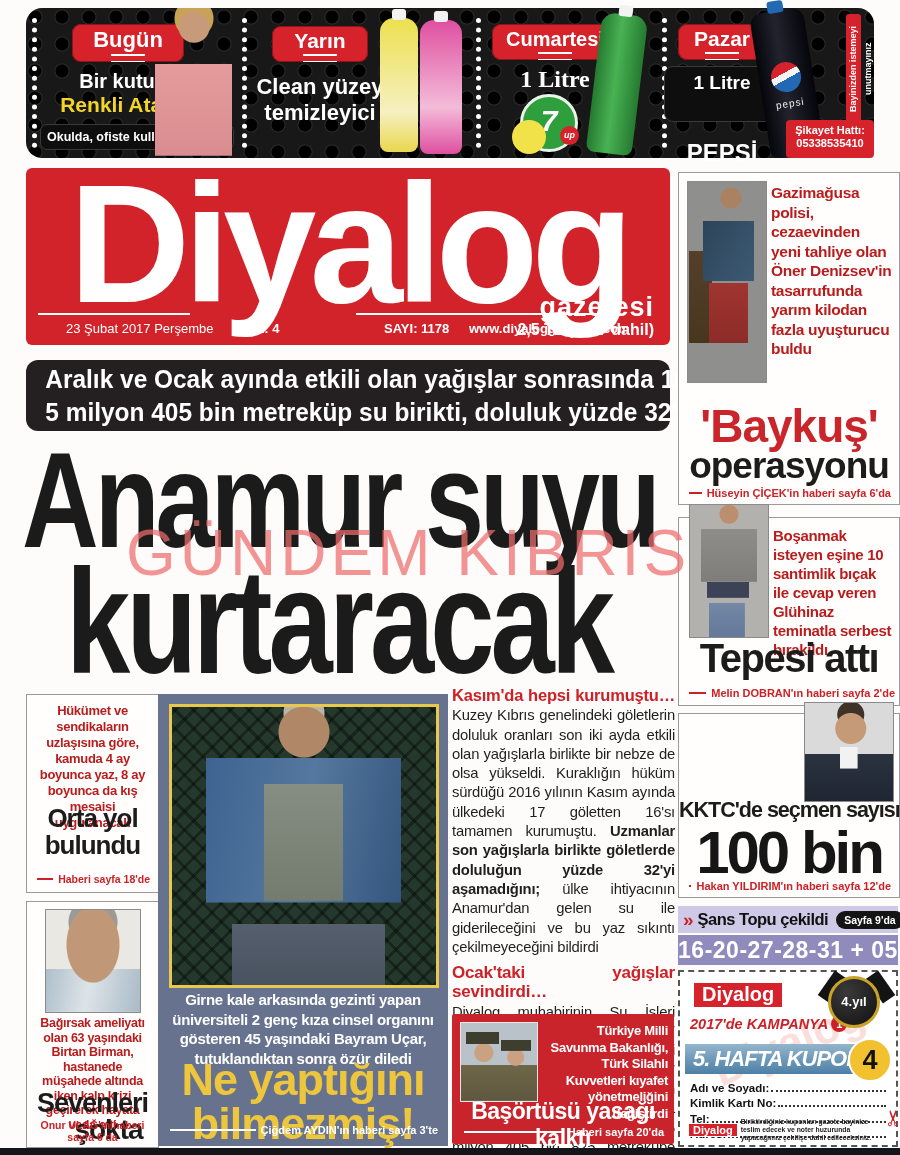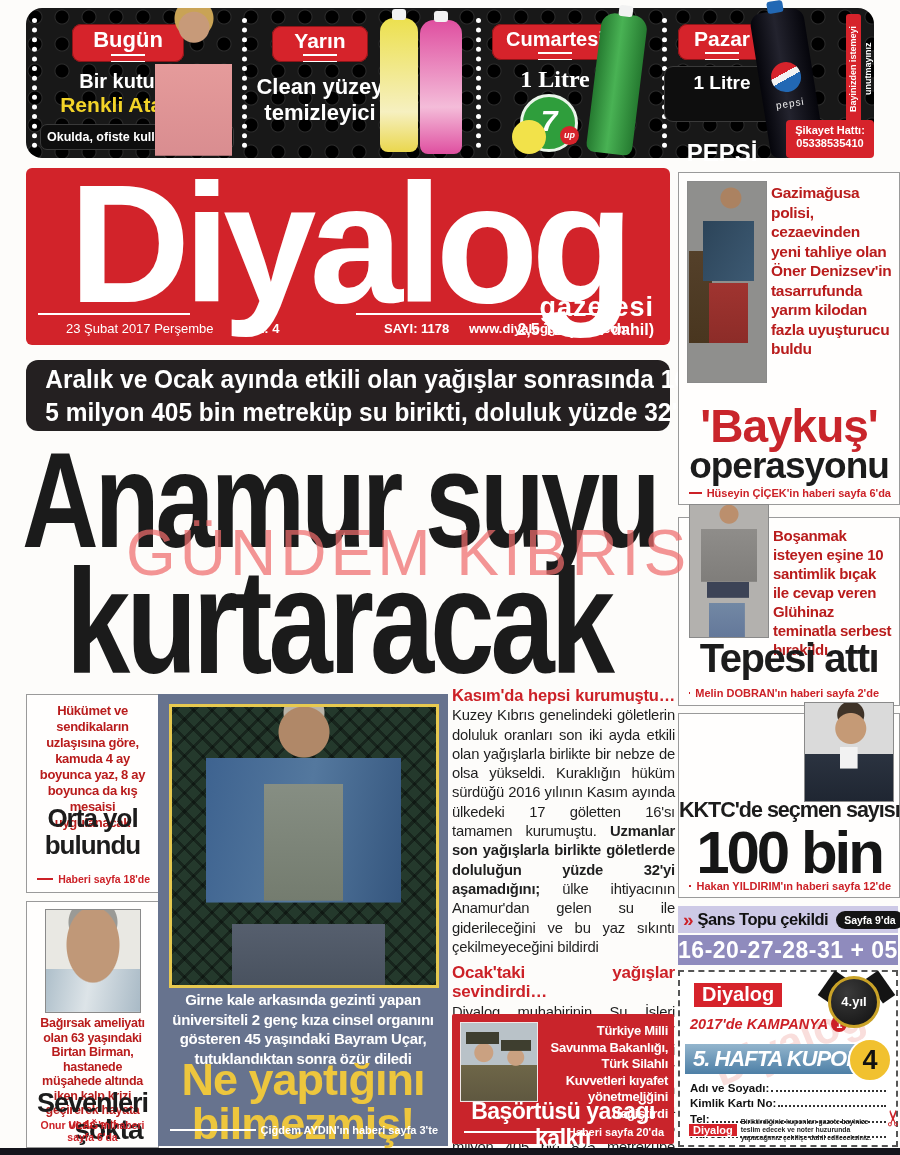--- a/index.html
+++ b/index.html
@@ -156,21 +156,21 @@
       radial-gradient(circle at 50% 7%,#bb8f6d 0 9px,rgba(0,0,0,0) 10px),
       linear-gradient(#8f8d8a,#7f7d7a),
       linear-gradient(#3c4356,#3c4356),
       linear-gradient(#7288a4,#64789a);
     background-repeat:no-repeat;
     background-size:auto,72% 40%,54% 12%,46% 26%;
     background-position:0 0,50% 30%,48% 66%,46% 100%;}
   #r2-summary{left:94px;top:8px;width:120px;font-size:15px;line-height:19px;}
   #r2-head{left:0;top:118px;width:220px;text-align:center;color:#1c1c1c;font-weight:bold;
     font-size:40px;letter-spacing:-1.5px;}
-  #r2-byline{left:10px;right:20px;bottom:6px;text-align:right;}
+  #r2-byline{left:10px;right:4px;bottom:6px;text-align:right;}
 
   #rbox3{left:678px;top:713px;width:220px;height:183px;}
   #photo-abdurrahman{right:5px;top:-12px;width:88px;height:98px;background-color:#dadada;
     background-image:
       radial-gradient(circle at 52% 26%,#c59a76 0 15px,rgba(0,0,0,0) 16px),
       radial-gradient(circle at 52% 12%,#3f3328 0 13px,rgba(0,0,0,0) 14px),
       linear-gradient(#f2f2f2,#f2f2f2),
       linear-gradient(#2b3340,#1f2632),
       linear-gradient(#3a6ea8,#3a6ea8);
     background-repeat:no-repeat;

